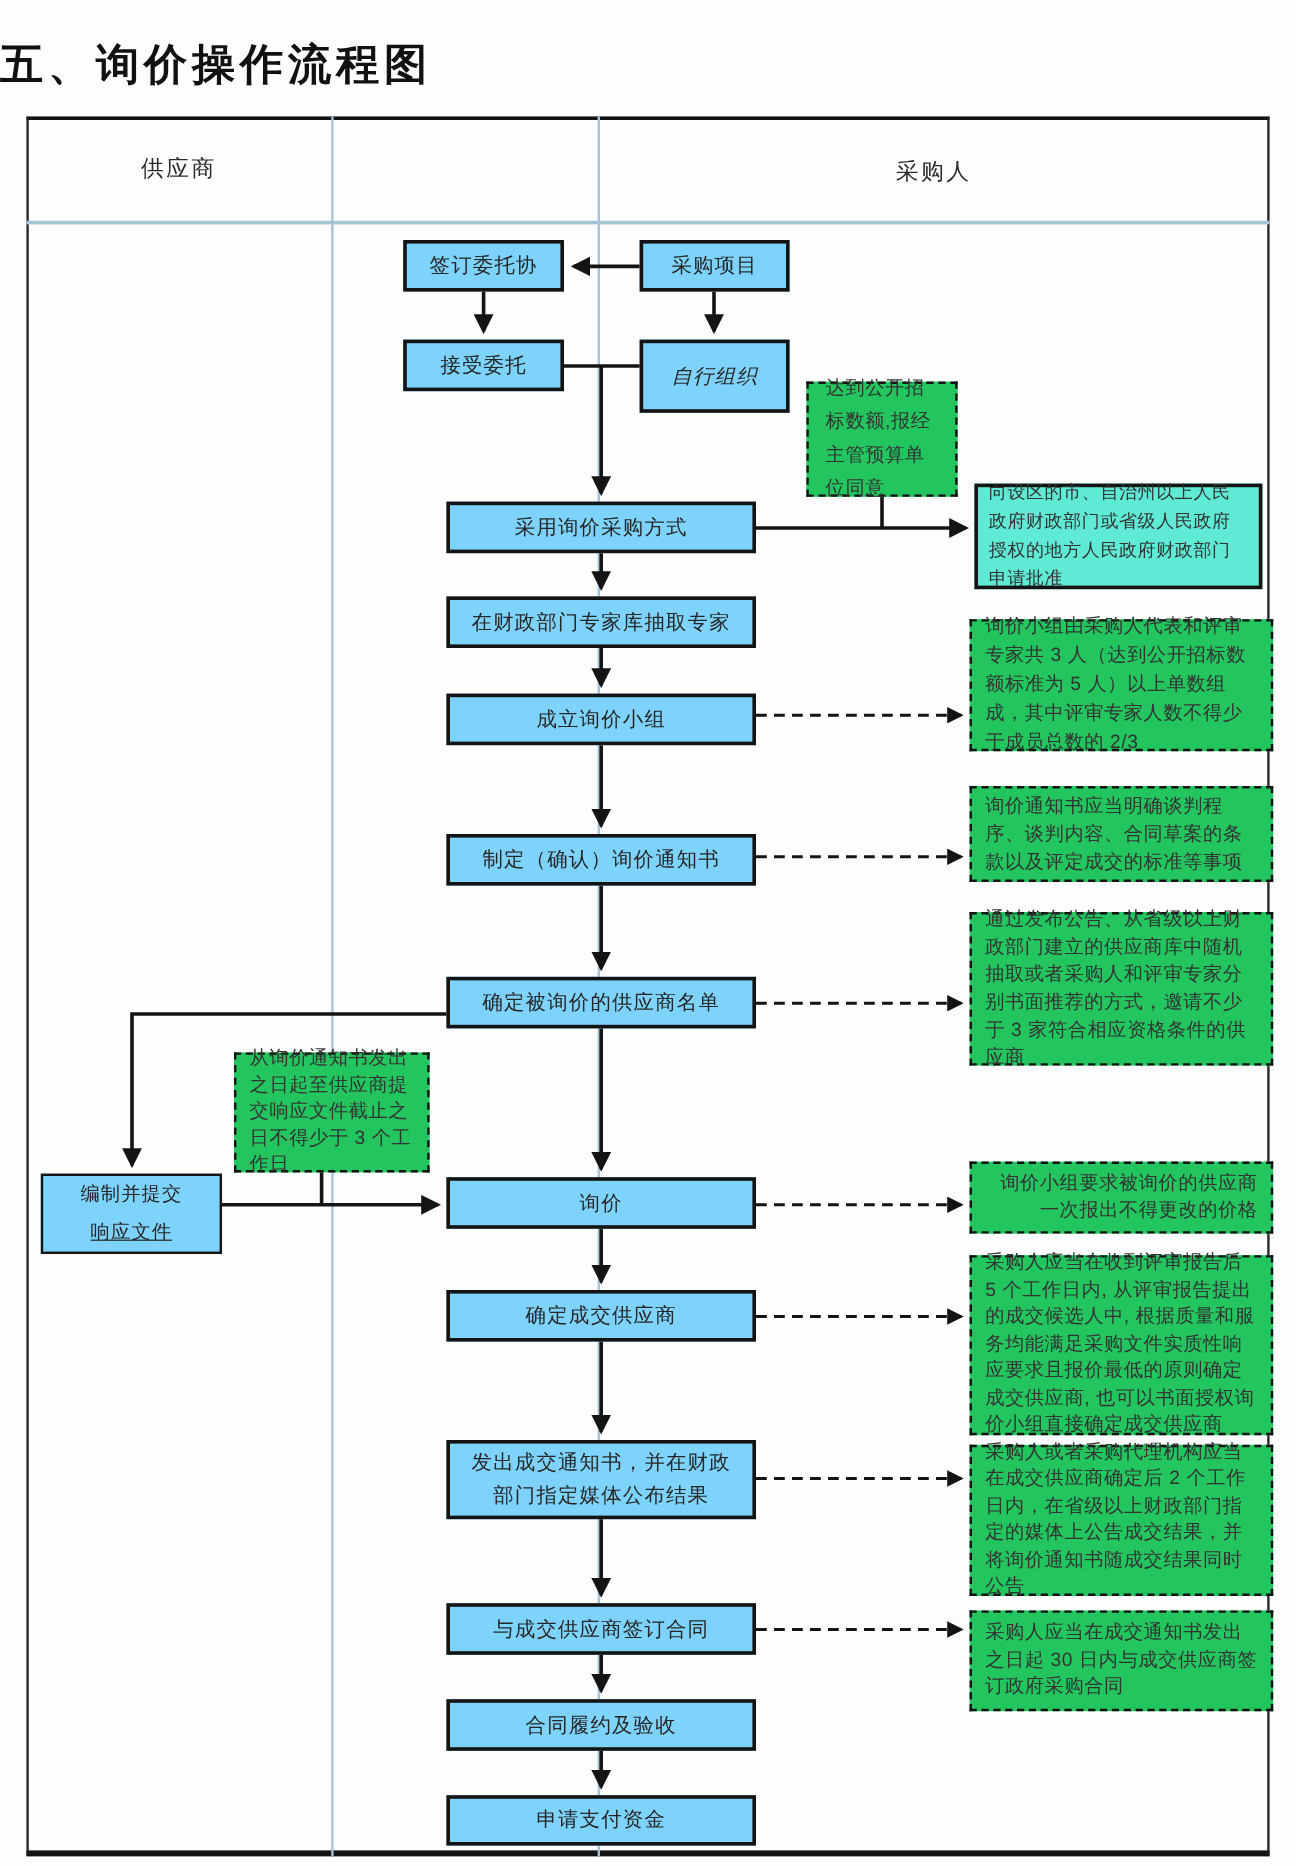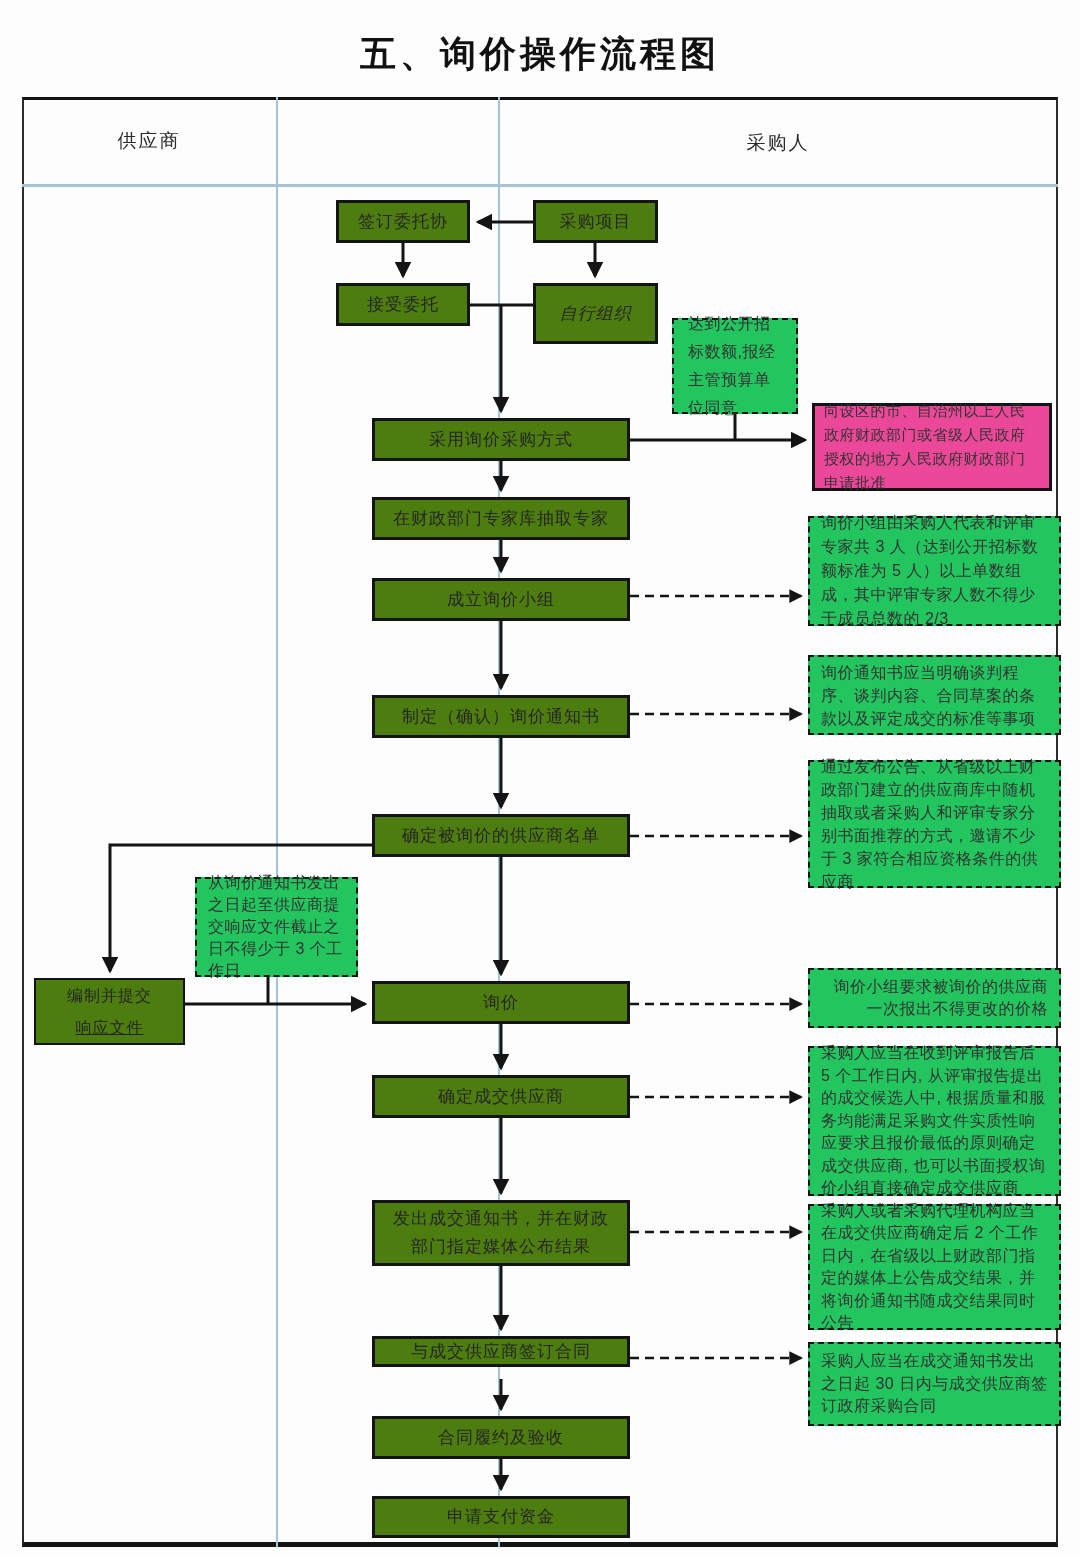--- a/index.html
+++ b/index.html
@@ -1,39 +1,39 @@
 <!DOCTYPE html>
 <html lang="zh"><head>
 <meta charset="utf-8">
 <style>
   html,body{margin:0;padding:0;background:#ffffff;}
   body{font-family:"Liberation Sans","DejaVu Sans",sans-serif;color:#1f1f1f;}
   #canvas{position:relative;width:1080px;height:1555px;background:#fdfdfd;overflow:hidden;}
 
-  .page-title{position:absolute;left:0;top:30px;width:1080px;text-align:center;
+  .page-title{position:absolute;left:0;top:30px;width:1080px;
     font-size:36px;font-weight:bold;letter-spacing:4px;color:#111;}
 
   .frame{position:absolute;left:22px;top:97px;width:1036px;height:1450px;box-sizing:border-box;
     border-top:3px solid #141414;border-left:2px solid #2a2a2a;border-right:2px solid #2a2a2a;
     border-bottom:5px solid #141414;z-index:0;}
 
   .vdiv{position:absolute;top:97px;height:1450px;width:2px;background:#a6c4d7;z-index:1;}
   .hdiv{position:absolute;left:22px;top:184px;width:1036px;height:3px;background:#a6c4d7;z-index:1;}
 
   .lane-label{position:absolute;z-index:2;font-size:19px;color:#2b2b2b;text-align:center;letter-spacing:2px;}
 
-  .box{position:absolute;z-index:2;box-sizing:border-box;background:#4d7c0f;border:3px solid #141414;
+  .box{position:absolute;z-index:2;box-sizing:border-box;background:#7dd3fc;border:3px solid #141414;
     display:flex;align-items:center;justify-content:center;text-align:center;
     font-size:17px;letter-spacing:1px;color:#262626;line-height:24px;padding:2px 8px;}
   .box.thin{border-width:2.5px;}
 
   .note{position:absolute;z-index:2;box-sizing:border-box;background:#22c55e;border:2px dashed #141414;
     display:flex;align-items:center;font-size:16px;color:#333;text-align:left;letter-spacing:0.5px;}
 
-  .approval{position:absolute;z-index:2;box-sizing:border-box;background:#ec4899;border:3px solid #141414;
+  .approval{position:absolute;z-index:2;box-sizing:border-box;background:#5eead4;border:3px solid #141414;
     display:flex;align-items:center;font-size:15px;color:#333;padding:8px 9px;line-height:24px;letter-spacing:0.5px;}
 
   svg.connectors{position:absolute;left:0;top:0;z-index:4;pointer-events:none;}
   .c-line{stroke:#141414;stroke-width:3;fill:none;}
   .c-dash{stroke:#141414;stroke-width:2.5;fill:none;stroke-dasharray:9 6;}
 </style>
 </head>
 <body>
 
 <div id="canvas">
@@ -54,21 +54,21 @@
   <div class="box" style="left:533px;top:283px;width:125px;height:61px;font-style:italic;">自行组织</div>
 
   <div class="box" style="left:372px;top:418px;width:258px;height:43px;">采用询价采购方式</div>
   <div class="box" style="left:372px;top:497px;width:258px;height:43px;">在财政部门专家库抽取专家</div>
   <div class="box" style="left:372px;top:578px;width:258px;height:43px;">成立询价小组</div>
   <div class="box" style="left:372px;top:695px;width:258px;height:43px;">制定（确认）询价通知书</div>
   <div class="box" style="left:372px;top:814px;width:258px;height:43px;">确定被询价的供应商名单</div>
   <div class="box" style="left:372px;top:981px;width:258px;height:43px;">询价</div>
   <div class="box" style="left:372px;top:1075px;width:258px;height:43px;">确定成交供应商</div>
   <div class="box" style="left:372px;top:1200px;width:258px;height:66px;line-height:28px;padding:2px 10px;">发出成交通知书，并在财政部门指定媒体公布结果</div>
-  <div class="box" style="left:372px;top:1336px;width:258px;height:31px;">与成交供应商签订合同</div>
+  <div class="box" style="left:372px;top:1336px;width:258px;height:43px;">与成交供应商签订合同</div>
   <div class="box" style="left:372px;top:1416px;width:258px;height:43px;">合同履约及验收</div>
   <div class="box" style="left:372px;top:1496px;width:258px;height:42px;">申请支付资金</div>
 
   <div class="box thin" style="left:34px;top:978px;width:151px;height:67px;font-size:16px;">
     <div>
       <div>编制并提交</div>
       <div style="margin-top:8px;text-decoration:underline;">响应文件</div>
     </div>
   </div>
 

